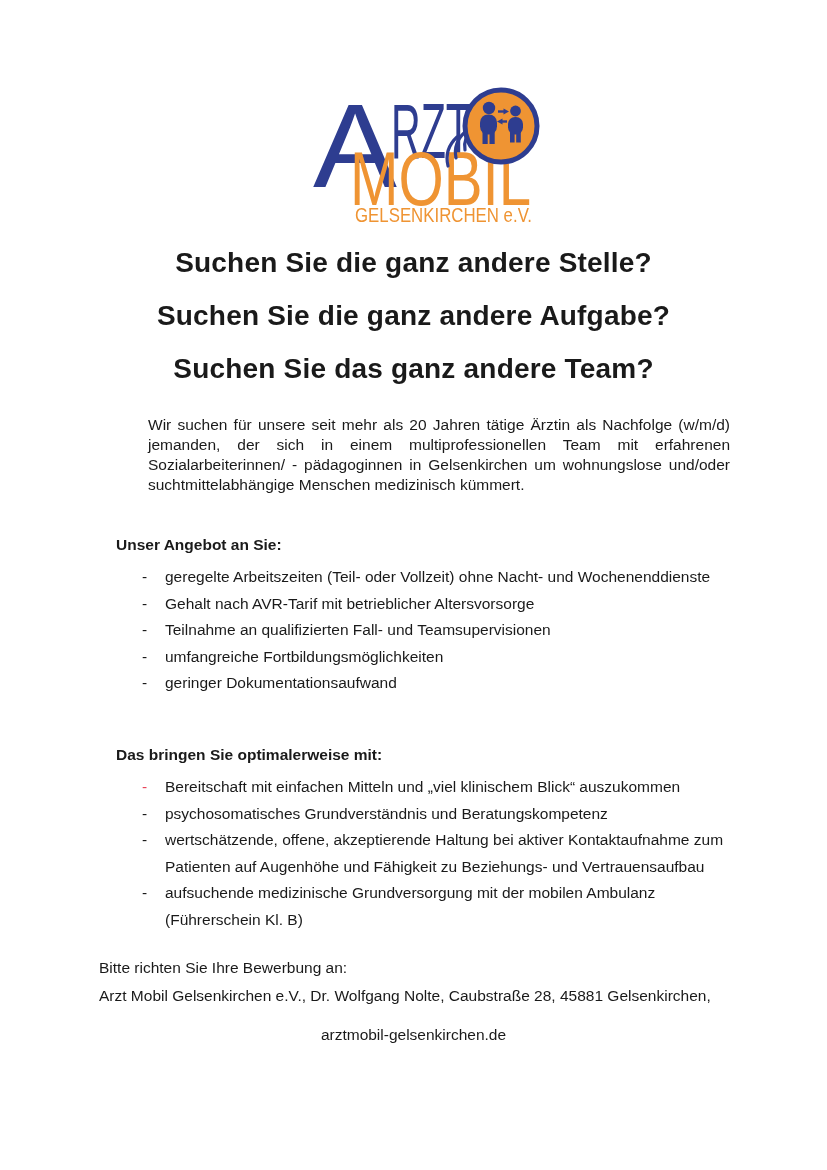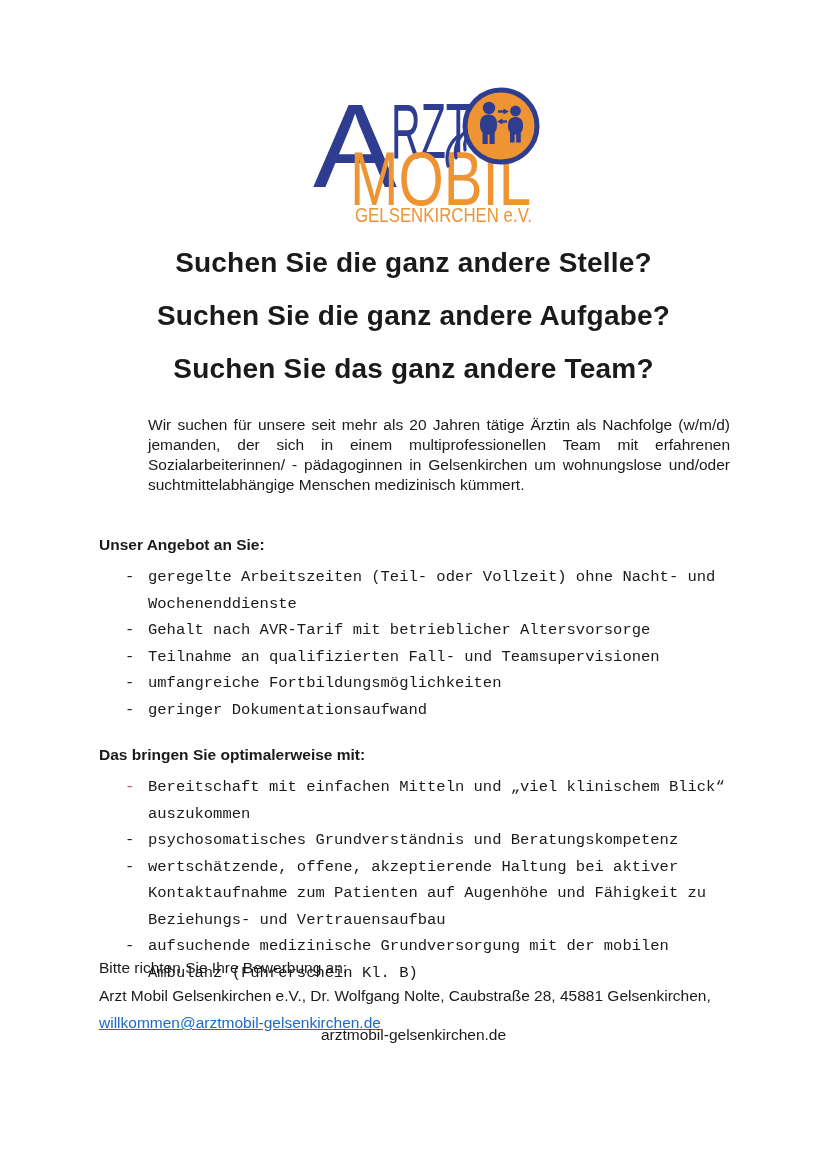--- a/index.html
+++ b/index.html
@@ -19,27 +19,27 @@
     color:var(--text-black,#1a1a1a);
     overflow:hidden;
   }
   .logo{position:absolute;left:303px;top:81px;width:245px;height:148px;}
   .headlines{position:absolute;top:236px;left:0;width:100%;text-align:center;}
   .headline{font-size:28px;font-weight:bold;line-height:53px;letter-spacing:.2px;}
   .intro{
     position:absolute;left:148px;top:399px;width:582px;
     font-size:15.5px;line-height:20px;text-align:justify;
   }
-  .section{position:absolute;left:99px;width:645px;font-size:15.5px;}
+  .section{position:absolute;left:116px;width:645px;font-size:15.5px;}
   .section-offer{top:535px;}
   .section-bring{top:745px;}
   .section-heading{font-weight:bold;font-size:15.5px;line-height:19px;margin:0;}
   .bullet-list{list-style:none;margin:10px 0 0 0;padding:0;}
   .bullet-list li{
-    position:relative;padding-left:49px;line-height:26.5px;font-family:Liberation Mono, monospace;
+    position:relative;padding-left:49px;line-height:26.5px;
   }
   .bullet-list li::before{
     content:"-";position:absolute;left:26px;top:0;
   }
   .bring-list li:first-child::before{color:var(--dash-red,#e8455a);}
   .bring-list li:nth-child(4){max-width:560px;}
   .contact{
     position:absolute;left:99px;top:954px;width:640px;
     font-size:15.5px;line-height:27.5px;
   }
@@ -120,20 +120,17 @@
       <li>Bereitschaft mit einfachen Mitteln und „viel klinischem Blick“ auszukommen</li>
       <li>psychosomatisches Grundverständnis und Beratungskompetenz</li>
       <li>wertschätzende, offene, akzeptierende Haltung bei aktiver Kontaktaufnahme zum Patienten auf Augenhöhe und Fähigkeit zu Beziehungs- und Vertrauensaufbau</li>
       <li>aufsuchende medizinische Grundversorgung mit der mobilen Ambulanz (Führerschein Kl. B)</li>
     </ul>
   </div>
 
   <div class="contact">
     <div>Bitte richten Sie Ihre Bewerbung an:</div>
     <div>Arzt Mobil Gelsenkirchen e.V., Dr. Wolfgang Nolte, Caubstraße 28, 45881 Gelsenkirchen,</div>
-    <div>
-      <a class="email-link" href="#">willkommen@arztmobil-gelsenkirchen.de</a>
-    </div>
   </div>
 
   <div class="footer">arztmobil-gelsenkirchen.de</div>
 
 </div>
 
 </body></html>

